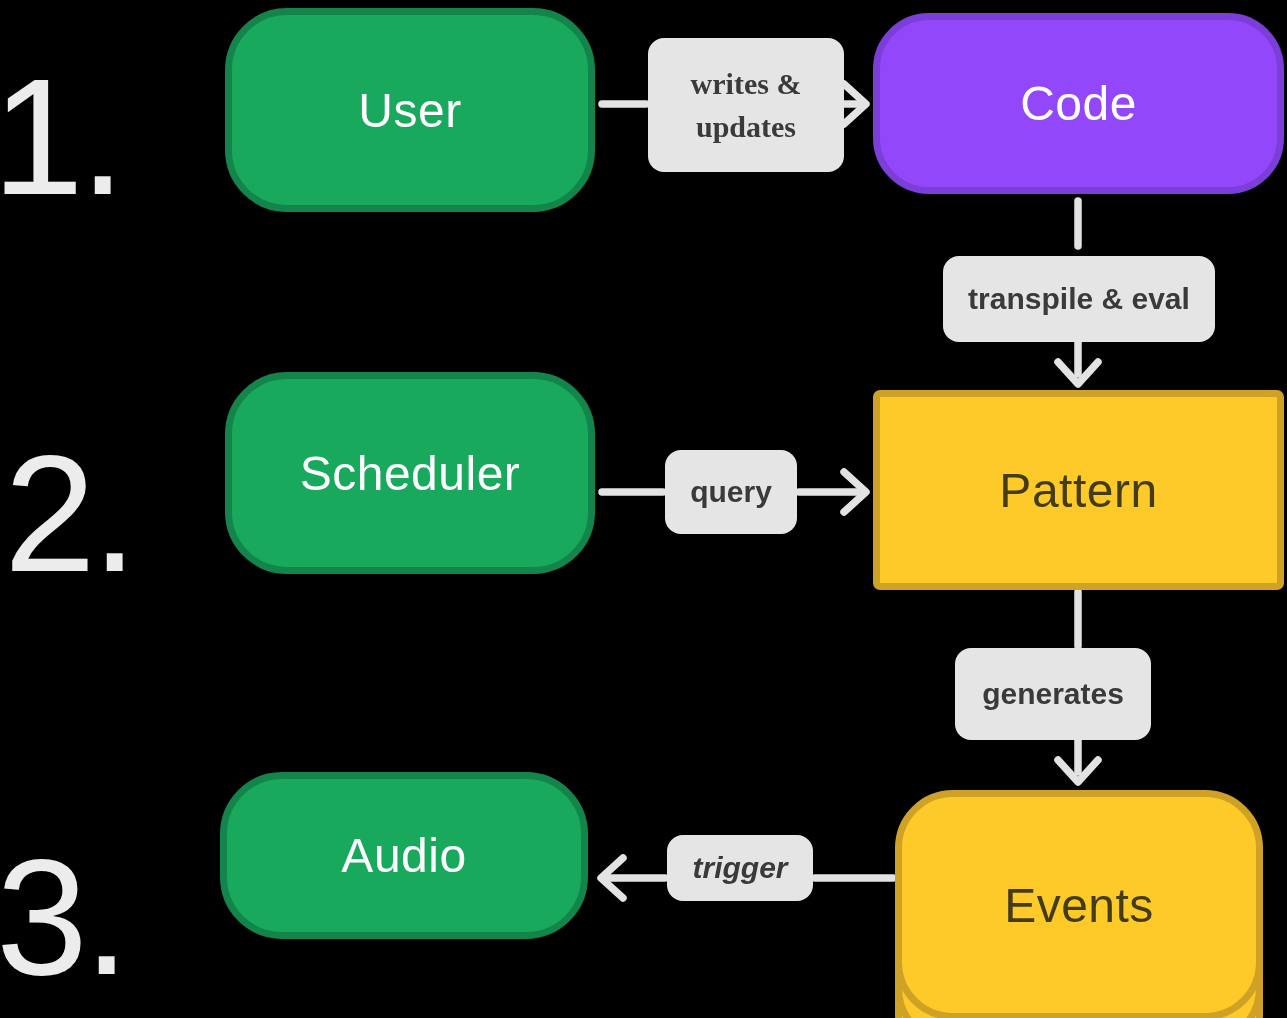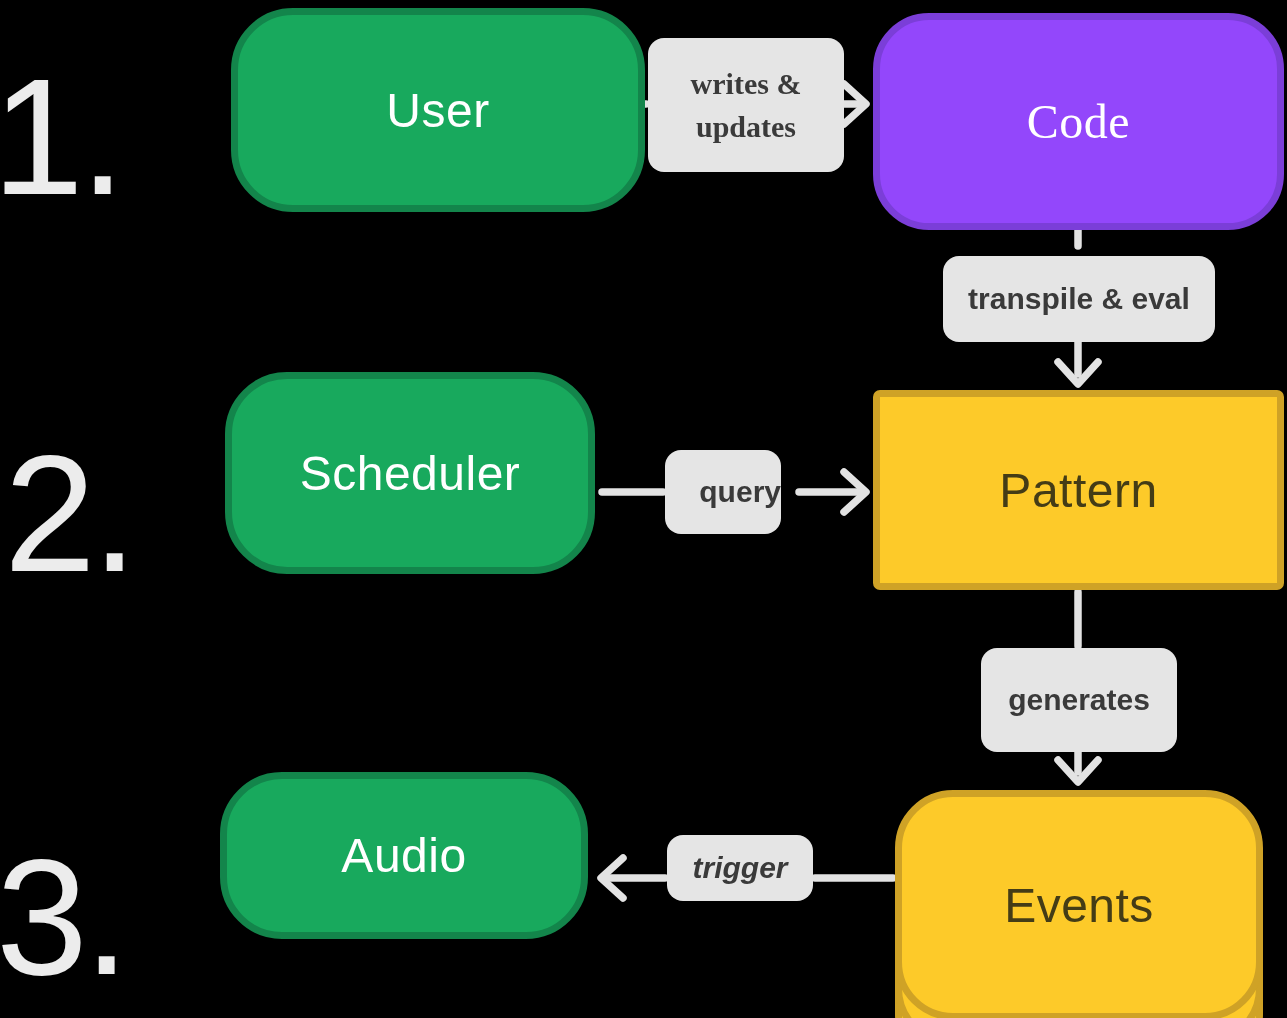--- a/index.html
+++ b/index.html
@@ -44,22 +44,22 @@
     background: var(--purple-fill, #9347fb);
     border:7px solid var(--purple-border, #7b3ed8);
     border-radius:56px; color: var(--node-text-light, #ffffff);
   }
   .yellow {
     background: var(--yellow-fill, #fdca29);
     border:7px solid var(--yellow-border, #cfa226);
     border-radius:7px; color: var(--node-text-dark, #443c16);
   }
 
-  .user      { left:231px; top:8px;   width:414px; height:204px; }
-  .code      { left:873px; top:13px;  width:411px; height:217px;font-family:Liberation Serif, serif; }
+  .user      { left:225px; top:8px;   width:370px; height:204px; }
+  .code      { left:873px; top:13px;  width:411px; height:181px; }
   .scheduler { left:225px; top:372px; width:370px; height:202px; }
   .pattern   { left:873px; top:390px; width:411px; height:200px; }
   .audio     { left:220px; top:772px; width:368px; height:167px; }
 
   .events, .stack-layer { left:895px; width:368px; height:230px; }
   .events { top:790px; border-radius:58px; z-index:3; }
   .stack-layer {
     position:absolute; box-sizing:border-box;
     background: var(--yellow-fill, #fdca29);
     border:7px solid var(--yellow-border, #cfa226);
@@ -75,22 +75,22 @@
     color: var(--label-text, #3a3a3a);
     border-radius:16px;
     display:flex; flex-direction:column;
     align-items:center; justify-content:center;
     text-align:center;
     font-size:30px; font-weight:700; line-height:1.45;
     z-index:4;
   }
   .writes    { left:648px; top:38px;  width:196px; height:134px;font-family:Liberation Serif, serif; }
   .transpile { left:943px; top:248px; width:272px; height:86px;margin-top:8px; }
-  .query     { left:665px; top:450px; width:116px; height:84px;align-items:flex-end; }
-  .generates { left:981px; top:648px; width:196px; height:104px; }
+  .query     { left:665px; top:450px; width:132px; height:84px; }
+  .generates { left:955px; top:648px; width:196px; height:92px; }
   .trigger   { left:667px; top:835px; width:146px; height:66px;font-style:italic; }
 </style>
 </head>
 <body>
 
 <div class="canvas">
 
   <div class="step-num step-1">1.</div>
   <div class="step-num step-2">2.</div>
   <div class="step-num step-3">3.</div>

